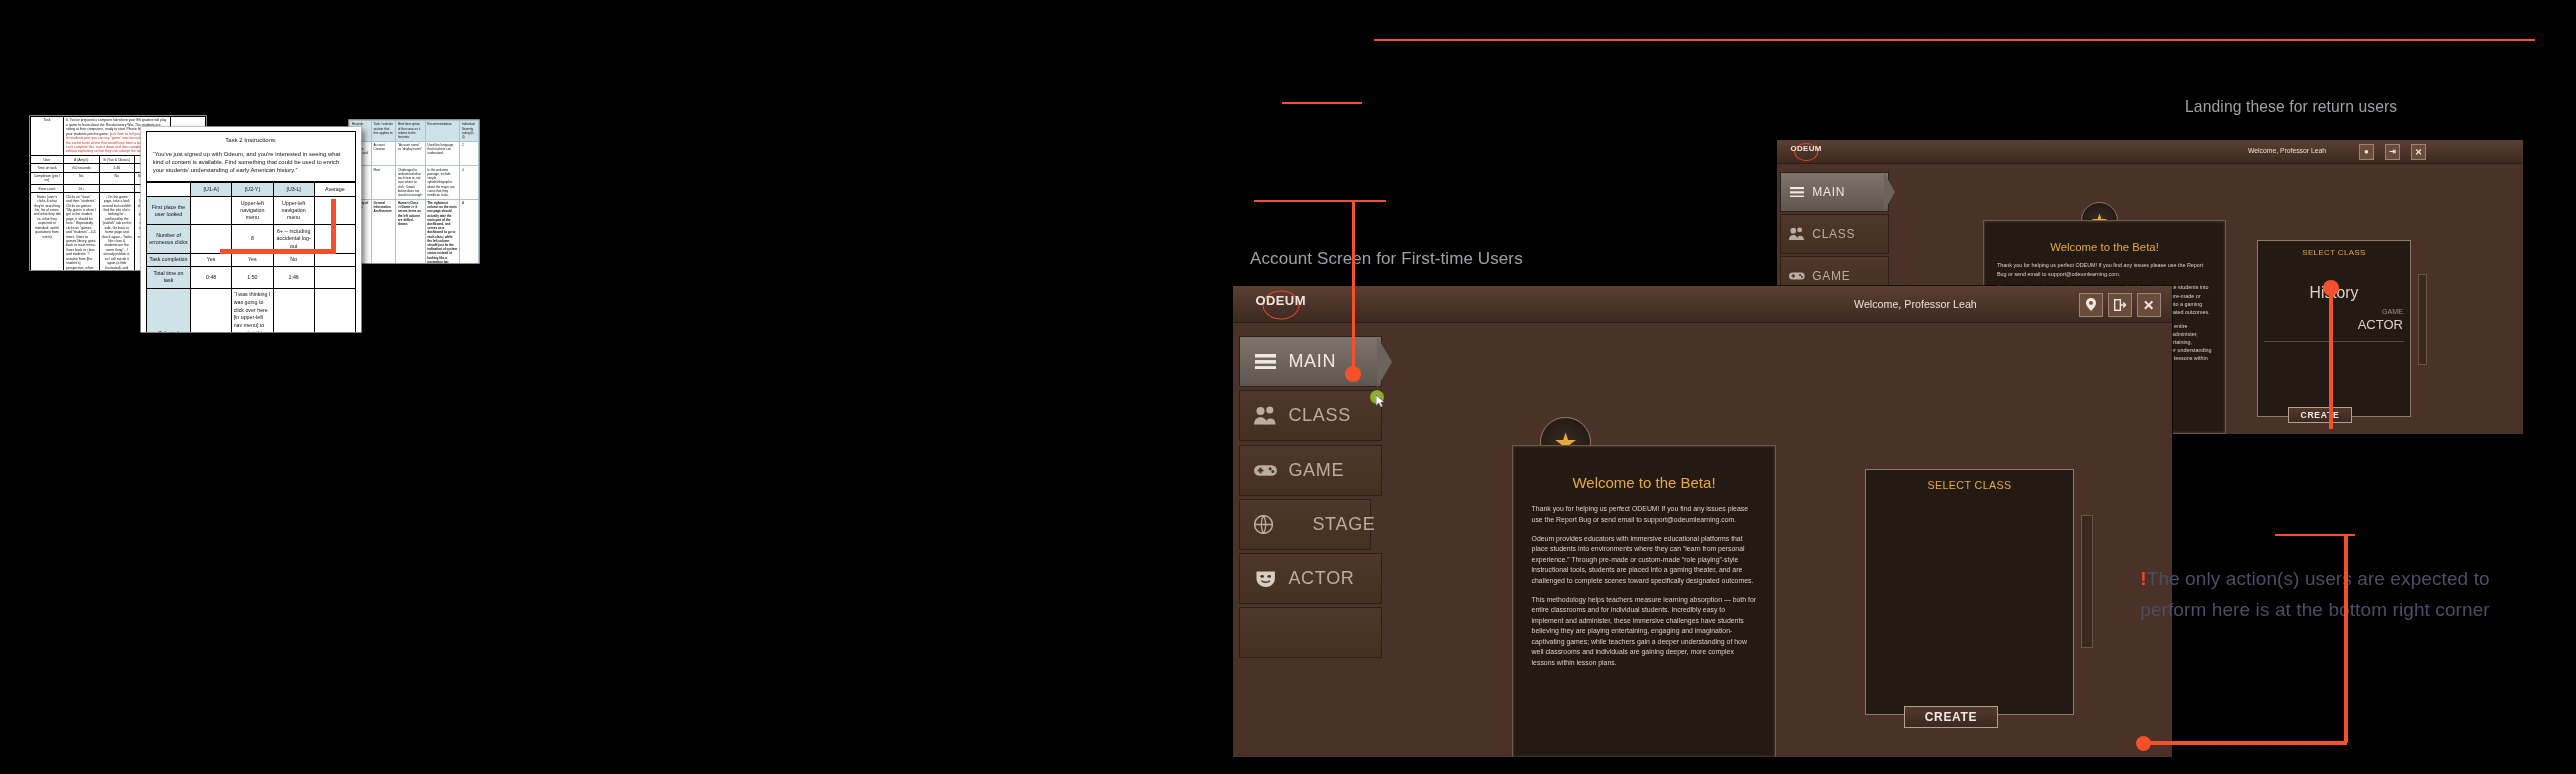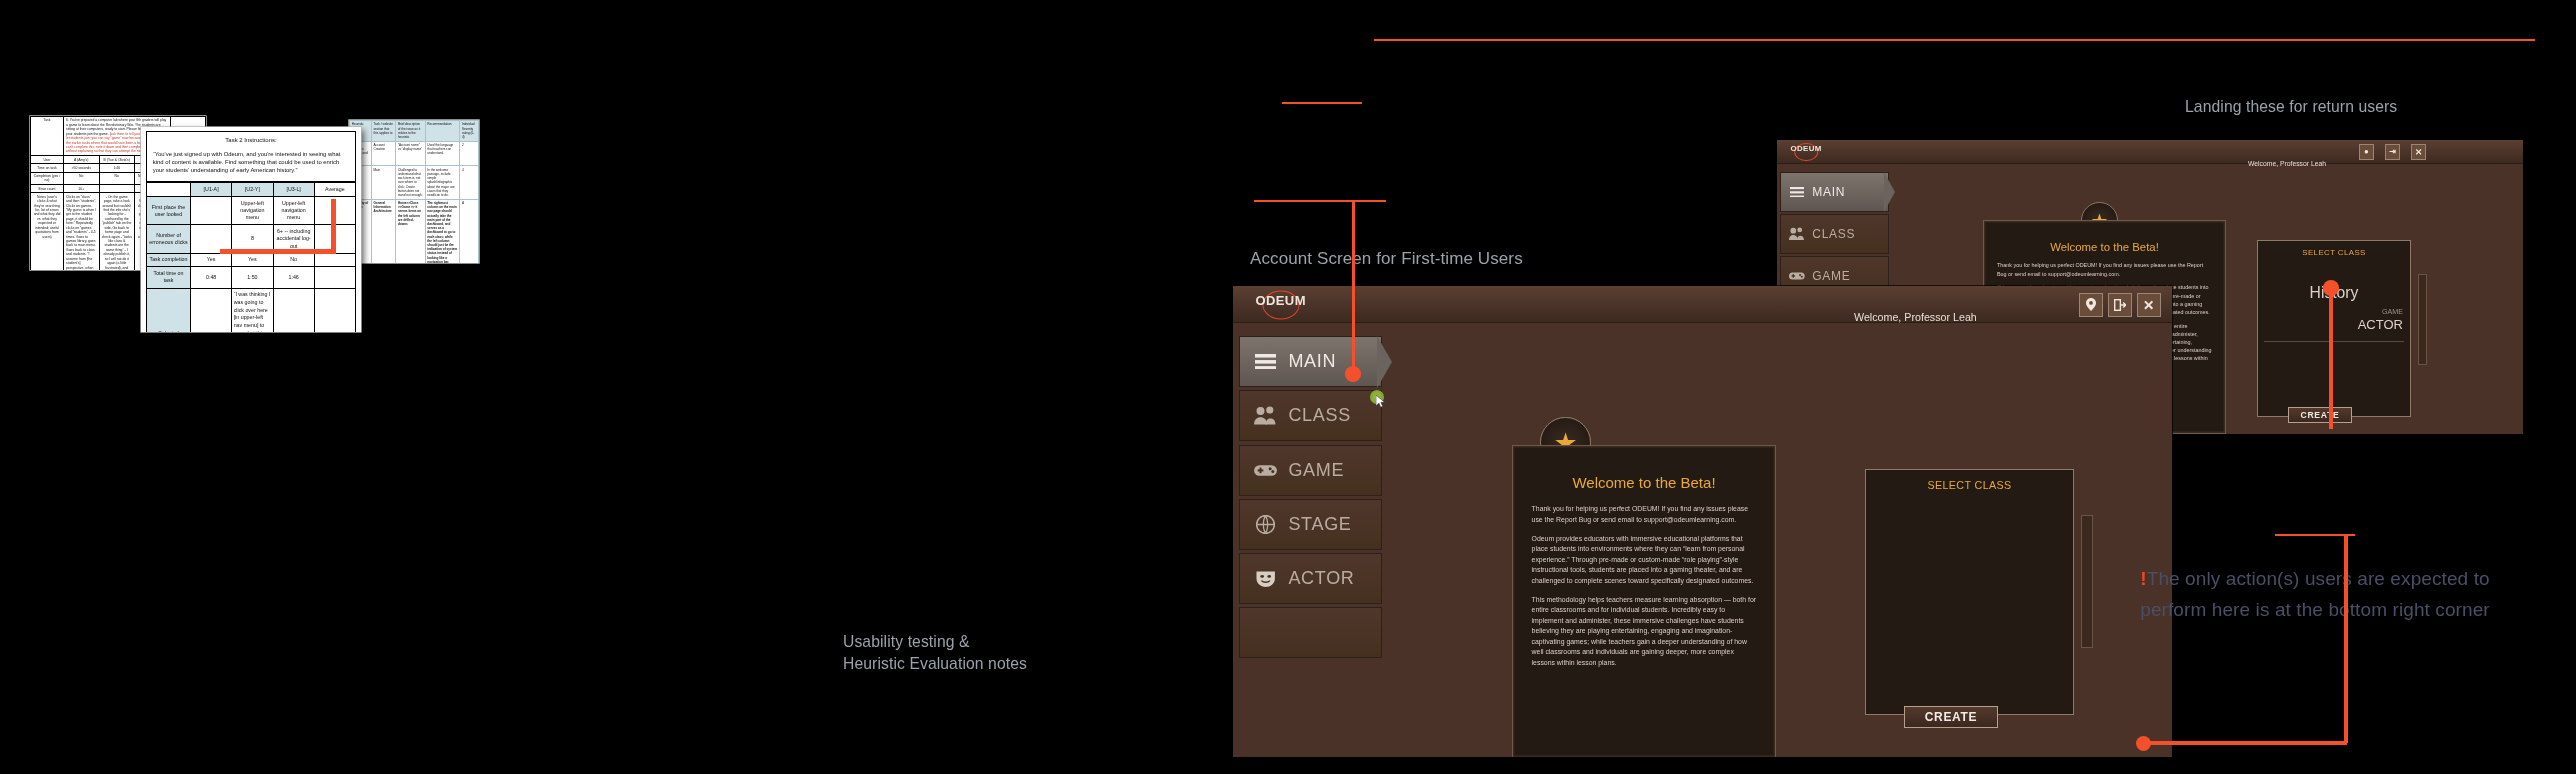--- a/index.html
+++ b/index.html
@@ -102,21 +102,21 @@
     border-bottom:0.7px solid #2b1d16;
   }
   .odeum .logo{
     position:absolute; color:#efe6df; font-weight:bold; letter-spacing:0.4px;
     display:flex; align-items:flex-start; justify-content:center;
   }
   .odeum .logo .ring{
     position:absolute; border:1.4px solid #e2452a; border-radius:50%;
     left:50%; top:50%; transform:translate(-50%,-50%);
   }
-  .odeum .welcome{ position:absolute; color:#e9e0d8; white-space:nowrap;margin-top:13px; }
+  .odeum .welcome{ position:absolute; color:#e9e0d8; white-space:nowrap; }
   .odeum .ticon{
     position:absolute; background:#6a4c3a; border:0.7px solid #9b8573;
     color:#f0e7df; display:flex; align-items:center; justify-content:center;
     font-weight:bold;
   }
   .odeum .navitem{
     position:absolute;
     background:linear-gradient(#4f372b,#45301f);
     border:0.7px solid #2d2018;
     display:flex; align-items:center;
@@ -318,22 +318,20 @@
           <td class="cmt"></td>
           <td class="cmt"></td>
         </tr>
       </tbody>
         </table>
     </div>
   </div>
   <div class="ln" id="task2-highlight-v"></div>
   <div class="ln" id="task2-highlight-h"></div>
 
-  <div class="caption" style="left:843px;top:631px;width:236px;">Usability testing &amp;
-Heuristic Evaluation notes</div>
 
   <div class="caption" style="left:2185px;top:96px;white-space:nowrap;">Landing these for return users</div>
 
   <div class="odeum" id="odeum-return" style="left:1777px;top:140px;width:746px;height:294px;">
     <div class="topbar" style="height:23.6px;"></div>
     <div class="logo" style="left:8.6px;top:4.3px;width:41px;height:15.7px;font-size:7.9px;">
       <span class="ring" style="width:23.6px;height:18px;"></span>
       <span style="position:relative;z-index:2">ODEUM</span>
     </div>
     <div class="welcome" style="left:471px;top:7.1px;font-size:6.8px;">Welcome, Professor Leah</div>
@@ -451,21 +449,21 @@
             <rect x="0" y="3" width="32" height="15" rx="7.5" fill="#b9ada3"></rect>
             <rect x="5" y="9" width="8" height="2.8" fill="#45301f"></rect>
             <rect x="7.6" y="6.4" width="2.8" height="8" fill="#45301f"></rect>
             <circle cx="22.5" cy="8" r="2.1" fill="#45301f"></circle>
             <circle cx="26.2" cy="12" r="2.1" fill="#45301f"></circle>
           </svg>
       </span>
       <span class="lbl" style="font-size:18px;margin-left:11.4px;">GAME</span>
     </div>
 
-    <div class="navitem" style="left:5.7px;top:213px;width:143px;height:51px;padding-left:14.3px;">
+    <div class="navitem" style="left:5.7px;top:213px;width:132px;height:51px;padding-left:14.3px;gap:28px;">
       <span class="ico" style="width:23px;height:20px;">
         <svg width="19" height="19" viewBox="0 0 27 27">
             <circle cx="13.5" cy="13.5" r="12.6" fill="none" stroke="#b9ada3" stroke-width="2.2"></circle>
             <path d="M13.5 1.6c4 5 4 18.8 0 23.8M13.5 1.6c-4 5-4 18.8 0 23.8M1.5 13.5h24" fill="none" stroke="#b9ada3" stroke-width="1.8"></path>
           </svg>
       </span>
       <span class="lbl" style="font-size:18px;margin-left:11.4px;">STAGE</span>
     </div>
 
     <div class="navitem" style="left:5.7px;top:267px;width:143px;height:51px;padding-left:14.3px;">

